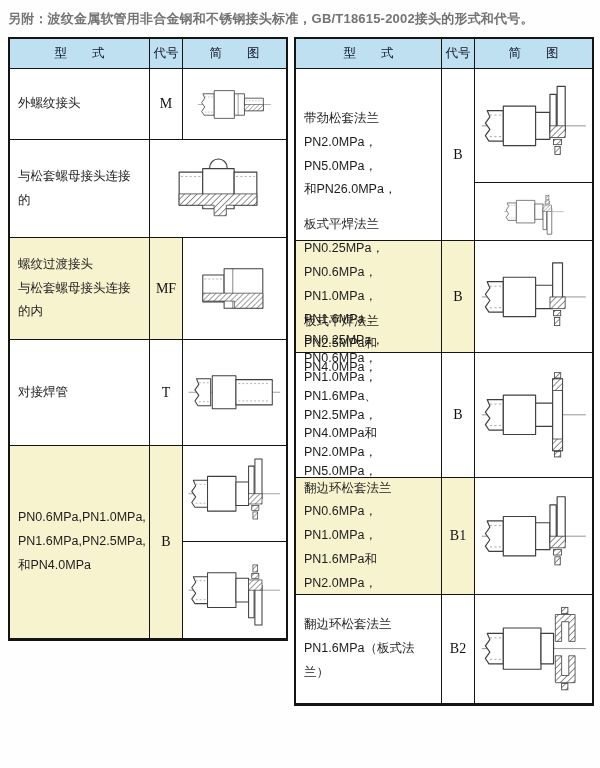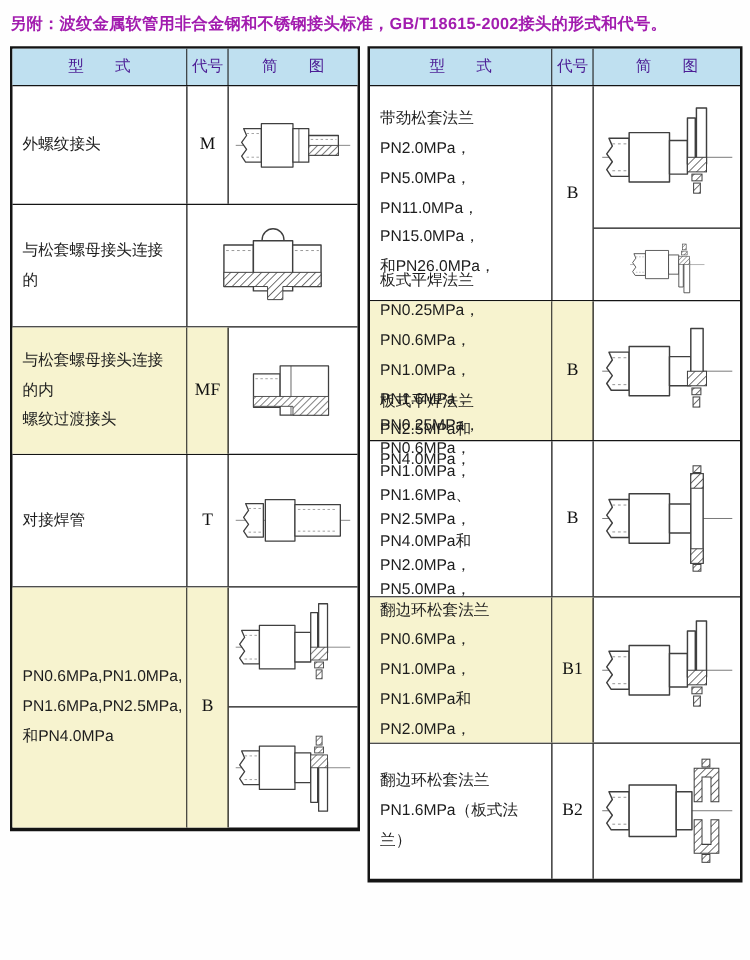--- a/index.html
+++ b/index.html
@@ -3,31 +3,31 @@
 <meta charset="utf-8">
 <style>
   :root{
     --header-bg:#bfe0f0;
     --hl-bg:#f7f3cf;
     --border-c:#141414;
   }
   html,body{margin:0;padding:0;background:#ffffff;}
   body{font-family:"Liberation Sans",sans-serif;}
   .page{width:600px;height:768px;box-sizing:border-box;padding:8px 6px 0 8px;background:#fefefe;overflow:hidden;}
-  .title{font-size:13px;font-weight:bold;color:#a21caf;margin:2px 0 9px 0;letter-spacing:.2px;}
+  .title{font-size:13px;font-weight:bold;color:#737373;margin:2px 0 9px 0;letter-spacing:.2px;}
   .tables{display:flex;gap:6px;align-items:flex-start;}
   .tbl{border:2px solid var(--border-c);border-bottom-width:3px;box-sizing:border-box;background:#fff;}
   .row{display:flex;border-bottom:1.5px solid var(--border-c);box-sizing:border-box;}
   .row:last-child{border-bottom:none;}
   .cell{box-sizing:border-box;border-right:1.5px solid var(--border-c);height:100%;}
   .cell:last-child{border-right:none;}
   .label{display:flex;flex-direction:column;justify-content:center;padding:4px 8px;font-size:12.5px;color:#1d1d1d;line-height:1.9;}
   .label.tight{line-height:1.5;}
   .code{display:flex;align-items:center;justify-content:center;font-family:"Liberation Serif",serif;font-size:14px;color:#111;}
-  .head .cell{display:flex;align-items:center;justify-content:center;background:var(--header-bg);font-size:12.5px;color:#4c1d95;padding:0;}
+  .head .cell{display:flex;align-items:center;justify-content:center;background:var(--header-bg);font-size:12.5px;color:#0f172a;padding:0;}
   .hl{background:var(--hl-bg);}
   .diag{display:flex;flex-direction:column;flex:1;min-width:0;}
   .diag-box{flex:1;display:flex;align-items:center;justify-content:center;overflow:hidden;min-height:0;}
   .diag-box.sub{border-bottom:1.5px solid var(--border-c);}
   .diag-box svg{width:92%;height:90%;}
   .hatch-defs{position:absolute;width:0;height:0;}
 </style>
 </head>
 <body>
 
@@ -42,21 +42,21 @@
 
 <div class="page">
   <div class="title">另附：波纹金属软管用非合金钢和不锈钢接头标准，GB/T18615-2002接头的形式和代号。</div>
   <div class="tables">
     <div class="tbl" id="tbl-left" style="width:280px">
         <div class="row head" style="height:30px">
           <div class="cell" style="width:140px">型　　式</div>
           <div class="cell" style="width:33px">代号</div>
           <div class="cell" style="flex:1">简　　图</div>
         </div>
-        <div class="row" style="height:95px">
+        <div class="row" style="height:71px">
           <div class="cell label" style="width:140px">
             <div class="ln">外螺纹接头</div>
           </div>
           <div class="cell code" style="width:33px">
             <span>M</span>
           </div>
           <div class="cell diag">
             <div class="diag-box">
               <svg viewBox="0 0 120 100" preserveAspectRatio="xMidYMid meet">
                 <line x1="2" y1="50" x2="118" y2="50" stroke="#6a6a6a" stroke-width="0.8"></line>
@@ -86,22 +86,22 @@
                 <rect x="79" y="31" width="26" height="38" stroke="#3f3f3f" stroke-width="1.3" fill="#ffffff" stroke-linejoin="round"></rect>
                 <line x1="18" y1="36" x2="41" y2="36" stroke="#8a8a8a" stroke-width="0.8" stroke-dasharray="2.5 2.5"></line>
                 <line x1="81" y1="36" x2="103" y2="36" stroke="#8a8a8a" stroke-width="0.8" stroke-dasharray="2.5 2.5"></line>
                 <path d="M16,56 h89 v13 h-35 v12 h-14 v-12 h-40 Z" stroke="#3f3f3f" stroke-width="0.9" fill="url(#hatchp)"></path>
               </svg>
             </div>
           </div>
         </div>
         <div class="row" style="height:102px">
           <div class="cell label hl" style="width:140px">
+            <div class="ln">螺纹过渡接头</div>
             <div class="ln">与松套螺母接头连接的内</div>
-            <div class="ln">螺纹过渡接头</div>
           </div>
           <div class="cell code hl" style="width:33px">
             <span>MF</span>
           </div>
           <div class="cell diag">
             <div class="diag-box">
               <svg viewBox="0 0 120 100" preserveAspectRatio="xMidYMid meet">
                 <rect x="20" y="33" width="27" height="34" stroke="#3f3f3f" stroke-width="1.3" fill="#ffffff" stroke-linejoin="round"></rect>
                 <line x1="22" y1="38" x2="45" y2="38" stroke="#8a8a8a" stroke-width="0.8" stroke-dasharray="2.5 2.5"></line>
                 <rect x="47" y="25" width="49" height="50" stroke="#3f3f3f" stroke-width="1.3" fill="#ffffff" stroke-linejoin="round"></rect>
@@ -179,21 +179,20 @@
     <div class="tbl" id="tbl-right" style="width:300px">
         <div class="row head" style="height:30px">
           <div class="cell" style="width:146px">型　　式</div>
           <div class="cell" style="width:33px">代号</div>
           <div class="cell" style="flex:1">简　　图</div>
         </div>
         <div class="row" style="height:172px">
           <div class="cell label" style="width:146px">
             <div class="ln">带劲松套法兰</div>
             <div class="ln">PN2.0MPa，PN5.0MPa，</div>
-            <div class="ln">PN11.0MPa，PN15.0MPa，</div>
             <div class="ln">和PN26.0MPa，</div>
           </div>
           <div class="cell code" style="width:33px">
             <span>B</span>
           </div>
           <div class="cell diag">
             <div class="diag-box sub" style="flex:0 0 113px">
               <svg viewBox="0 0 120 100" preserveAspectRatio="xMidYMid meet">
                 <line x1="2" y1="50" x2="118" y2="50" stroke="#6a6a6a" stroke-width="0.8"></line>
                 <path d="M26,33 L8,33 L11,40 L6,47 L11,54 L6,61 L10,67 L26,67 Z" stroke="#3f3f3f" stroke-width="1.3" fill="#ffffff" stroke-linejoin="round"></path>

